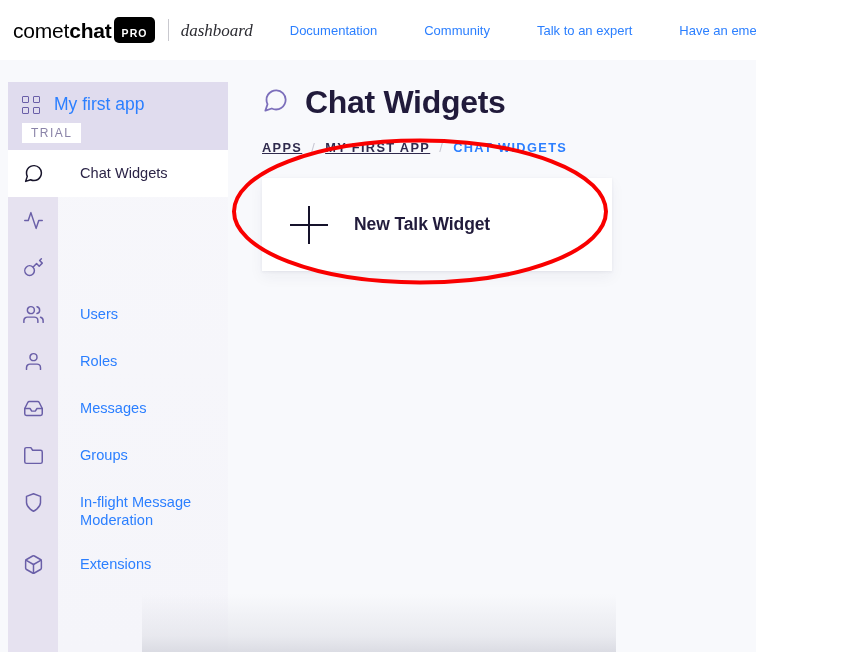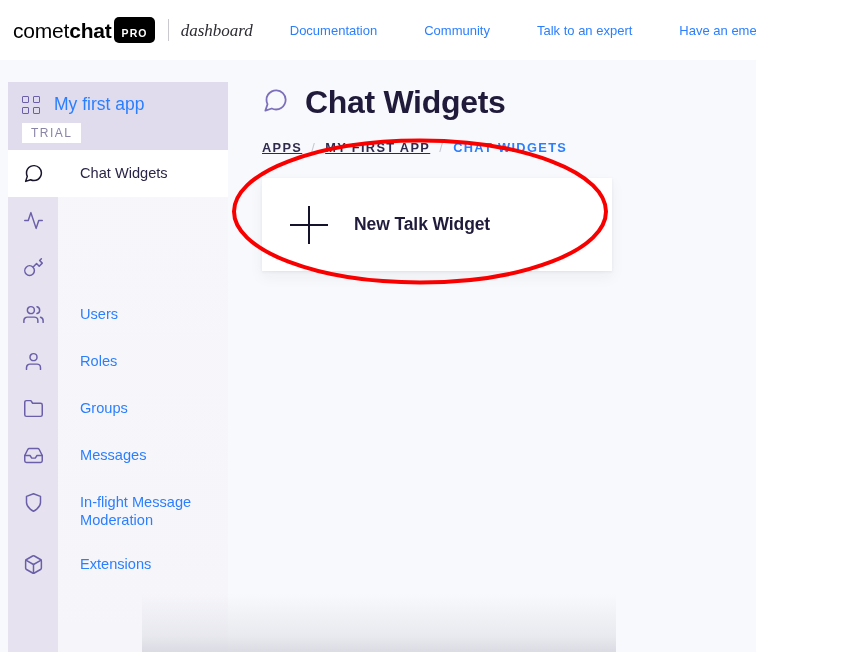--- a/index.html
+++ b/index.html
@@ -394,34 +394,34 @@
                 <path d="M20 21v-2a4 4 0 0 0-4-4H8a4 4 0 0 0-4 4v2"></path>
                 <circle cx="12" cy="7" r="4"></circle>
               </svg>
           </span>
           <span class="nav-label">Roles</span>
         </a>
 
         <a class="nav-item" href="#">
           <span class="nav-ico">
             <svg width="21" height="21" viewBox="0 0 24 24" fill="none" stroke="currentColor" stroke-width="1.7" stroke-linecap="round" stroke-linejoin="round">
-                <path d="M22 19a2 2 0 0 1-2 2H4a2 2 0 0 1-2-2V5a2 2 0 0 1 2-2h5l2 3h9a2 2 0 0 1 2 2z"></path>
-              </svg>
-          </span>
-          <span class="nav-label">Groups</span>
-        </a>
-
-        <a class="nav-item" href="#">
-          <span class="nav-ico">
-            <svg width="21" height="21" viewBox="0 0 24 24" fill="none" stroke="currentColor" stroke-width="1.7" stroke-linecap="round" stroke-linejoin="round">
                 <polyline points="22 12 16 12 14 15 10 15 8 12 2 12"></polyline>
                 <path d="M5.45 5.11L2 12v6a2 2 0 0 0 2 2h16a2 2 0 0 0 2-2v-6l-3.45-6.89A2 2 0 0 0 16.76 4H7.24a2 2 0 0 0-1.79 1.11z"></path>
               </svg>
           </span>
           <span class="nav-label">Messages</span>
+        </a>
+
+        <a class="nav-item" href="#">
+          <span class="nav-ico">
+            <svg width="21" height="21" viewBox="0 0 24 24" fill="none" stroke="currentColor" stroke-width="1.7" stroke-linecap="round" stroke-linejoin="round">
+                <path d="M22 19a2 2 0 0 1-2 2H4a2 2 0 0 1-2-2V5a2 2 0 0 1 2-2h5l2 3h9a2 2 0 0 1 2 2z"></path>
+              </svg>
+          </span>
+          <span class="nav-label">Groups</span>
         </a>
 
         <a class="nav-item tall" href="#">
           <span class="nav-ico">
             <svg width="21" height="21" viewBox="0 0 24 24" fill="none" stroke="currentColor" stroke-width="1.7" stroke-linecap="round" stroke-linejoin="round">
                 <path d="M12 22s8-4 8-10V5l-8-3-8 3v7c0 6 8 10 8 10z"></path>
               </svg>
           </span>
           <span class="nav-label">In-flight Message
 Moderation</span>

